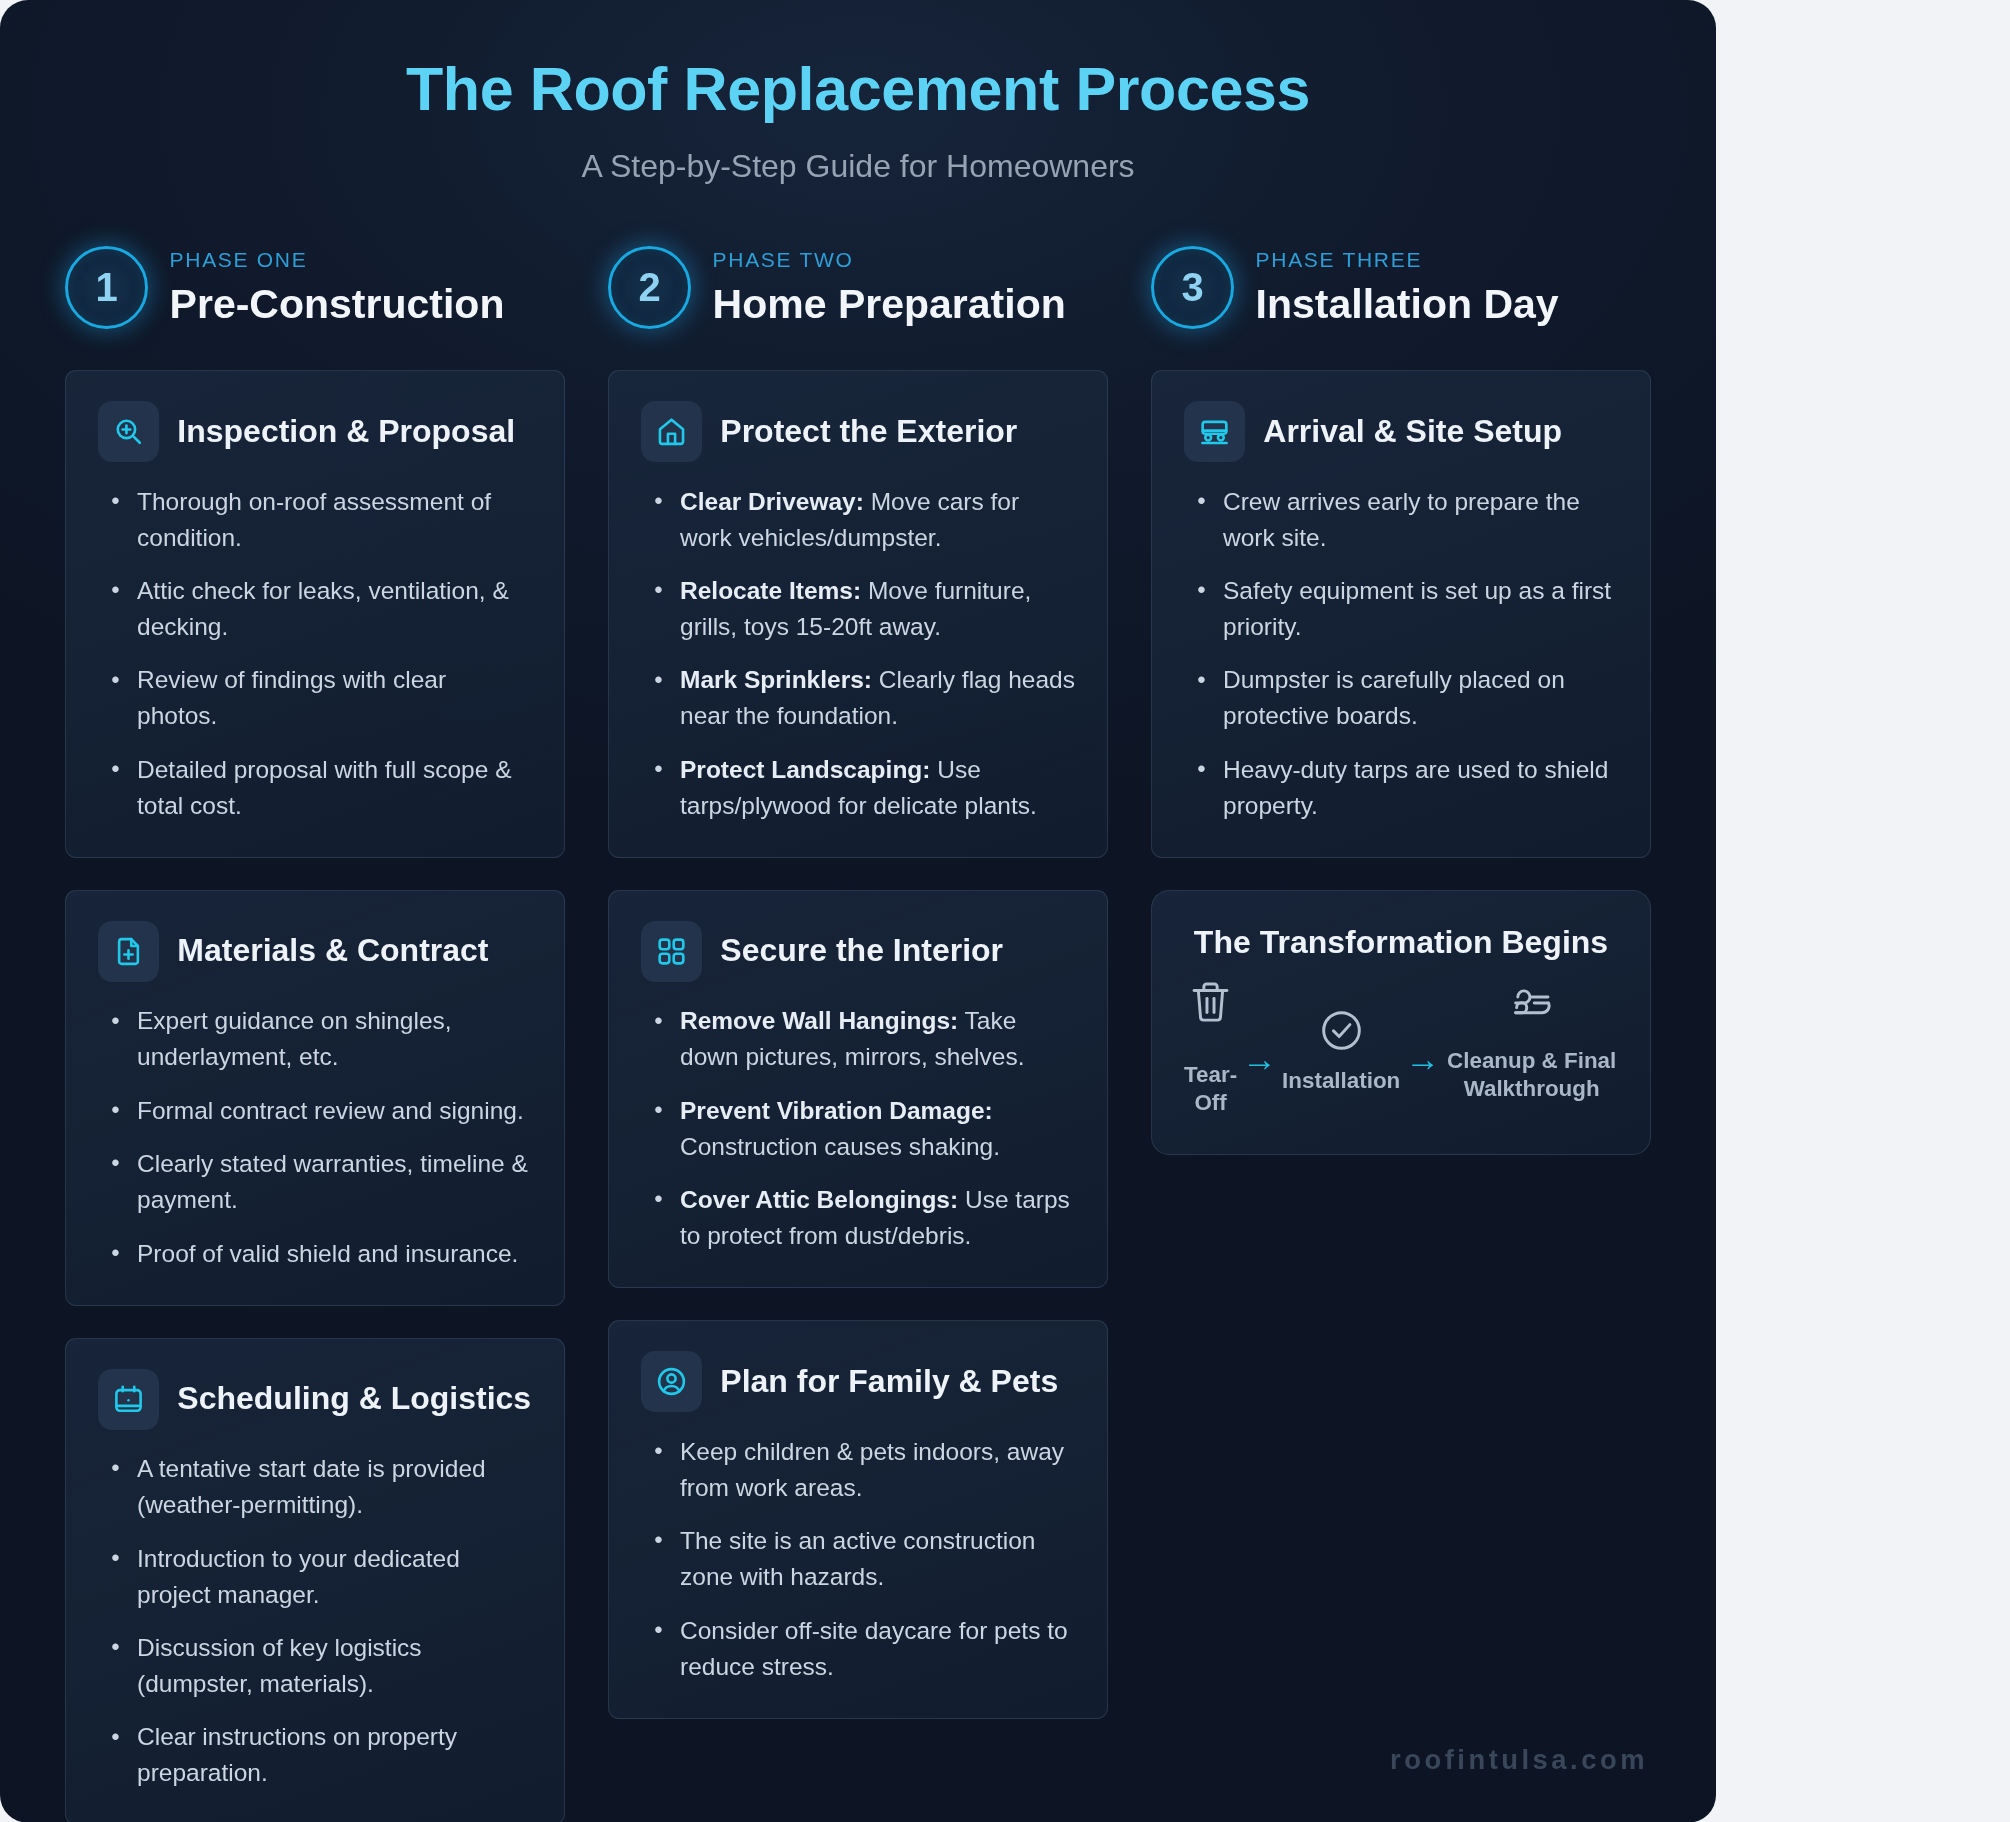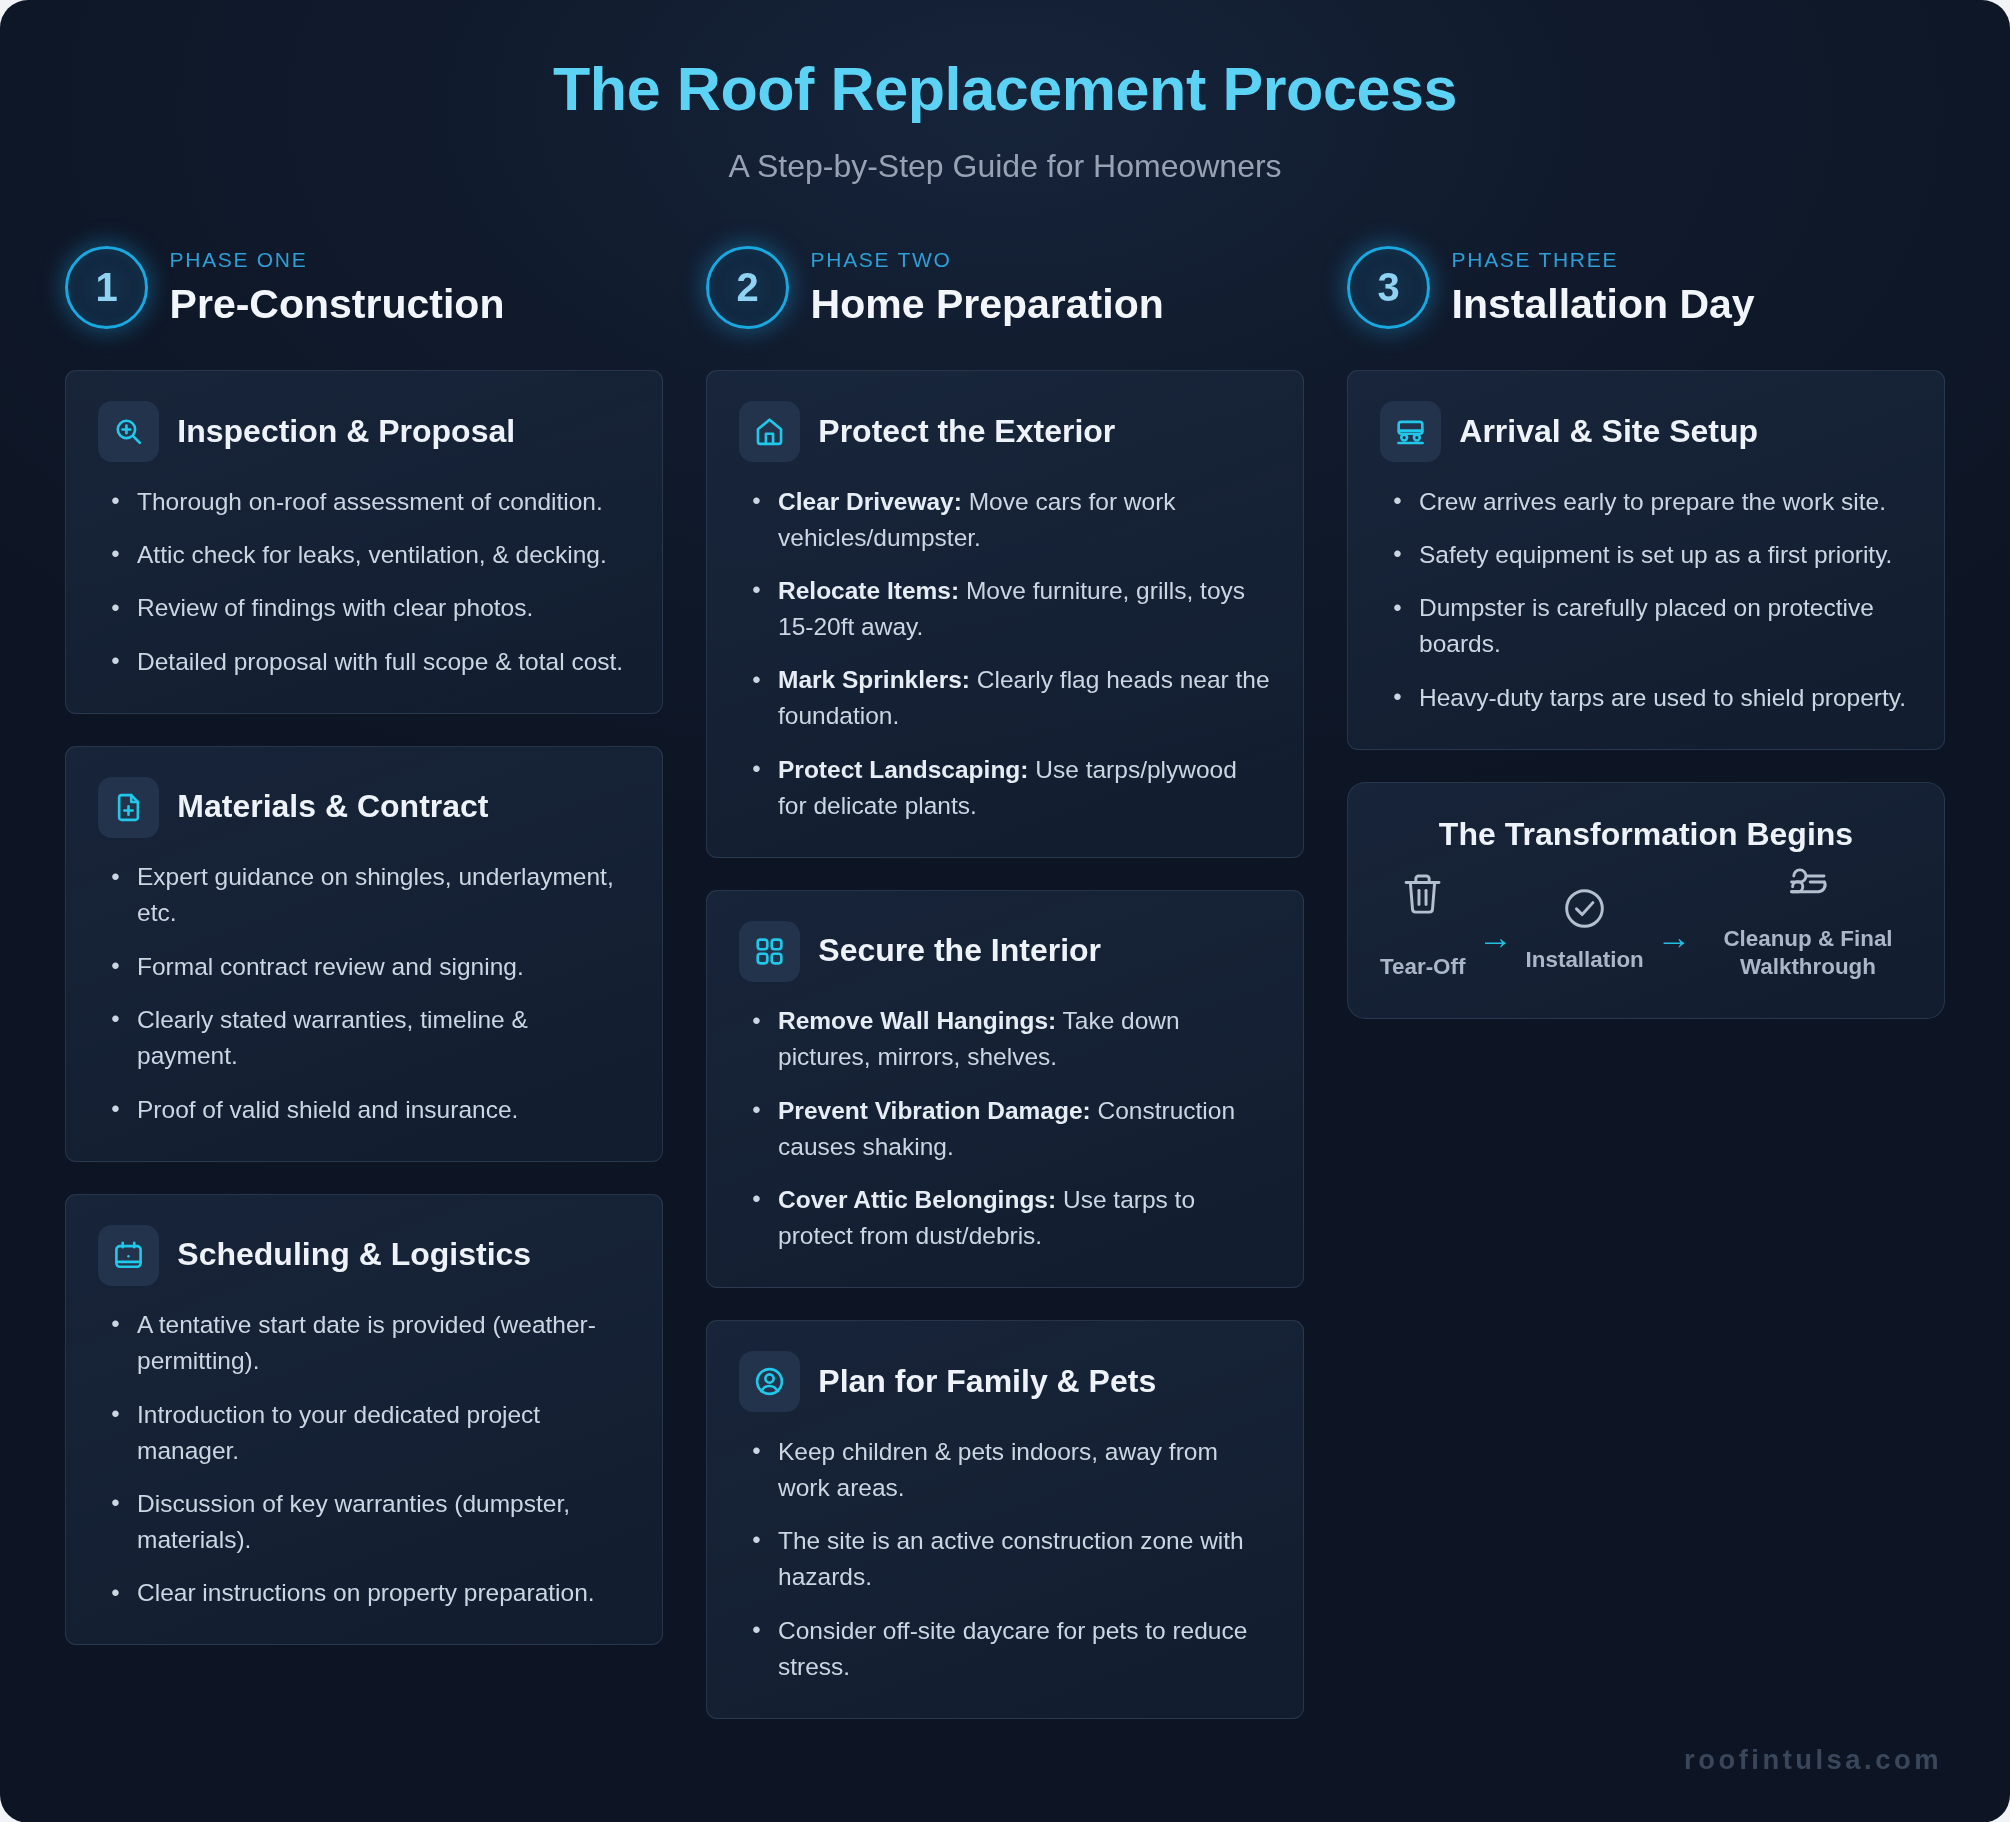--- a/index.html
+++ b/index.html
@@ -6,21 +6,21 @@
 
   html, body {
     width: 2010px;
     height: 1823px;
     background: #f1f3f6;
     font-family: "Liberation Sans", sans-serif;
   }
 
   #page {
     position: relative;
-    width: 2010px;
+    width: 1716px;
     height: 1823px;
     background: radial-gradient(ellipse 1329px 748px at 50% 6%, #16243a 0%, #101a2c 45%, #0d1524 100%);
     border-radius: 28px;
     overflow: hidden;
   }
 
   
   .header { padding-top: 56px; text-align: center; }
 
   .main-title {
@@ -287,21 +287,21 @@
                 <line x1="7.8" y1="2.8" x2="7.8" y2="6"></line>
                 <line x1="16.2" y1="2.8" x2="16.2" y2="6"></line>
                 <circle cx="12" cy="12.6" r="0.9" fill="#22c8ea" stroke="none"></circle>
               </svg>
             </div>
             <div class="card-title">Scheduling &amp; Logistics</div>
           </div>
           <ul class="bullets">
             <li><span>A tentative start date is provided (weather-permitting).</span></li>
             <li><span>Introduction to your dedicated project manager.</span></li>
-            <li><span>Discussion of key warranties (dumpster, materials).</span></li>
+            <li><span>Discussion of key logistics (dumpster, materials).</span></li>
             <li><span>Clear instructions on property preparation.</span></li>
           </ul>
         </div>
       </div>
       <div class="column">
         <div class="phase-head">
           <div class="phase-badge">
             <span>2</span>
           </div>
           <div class="phase-meta">

